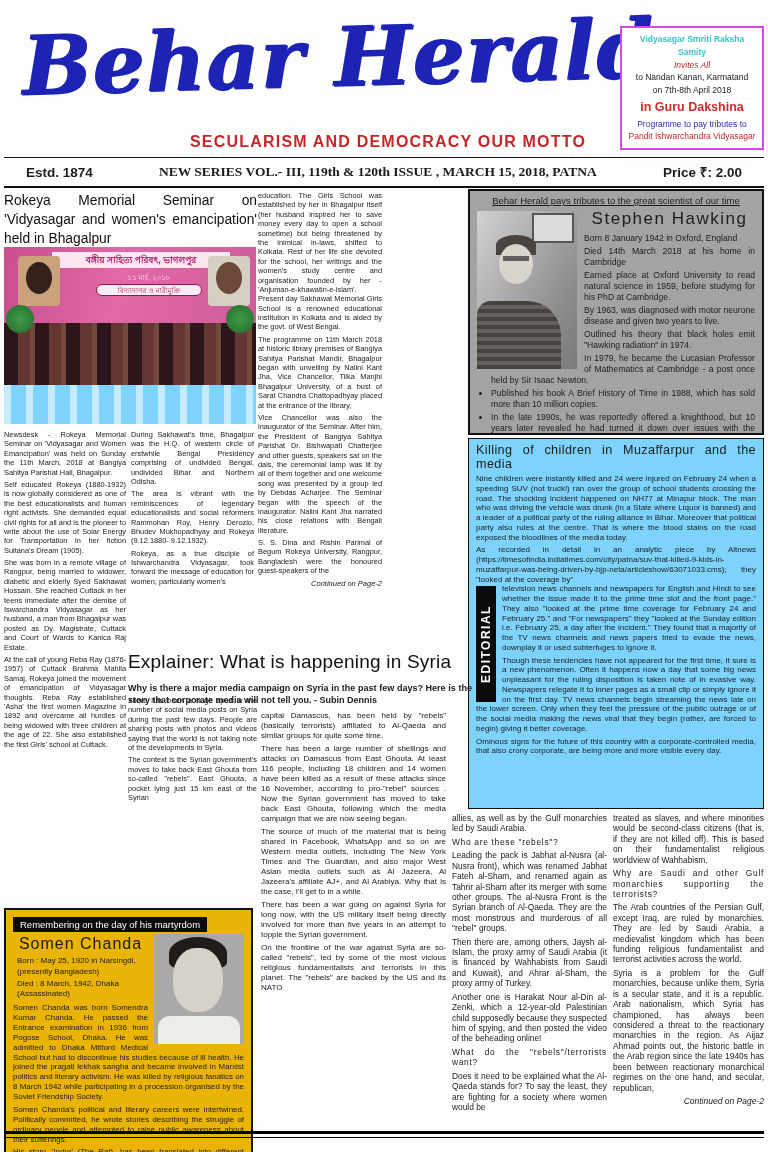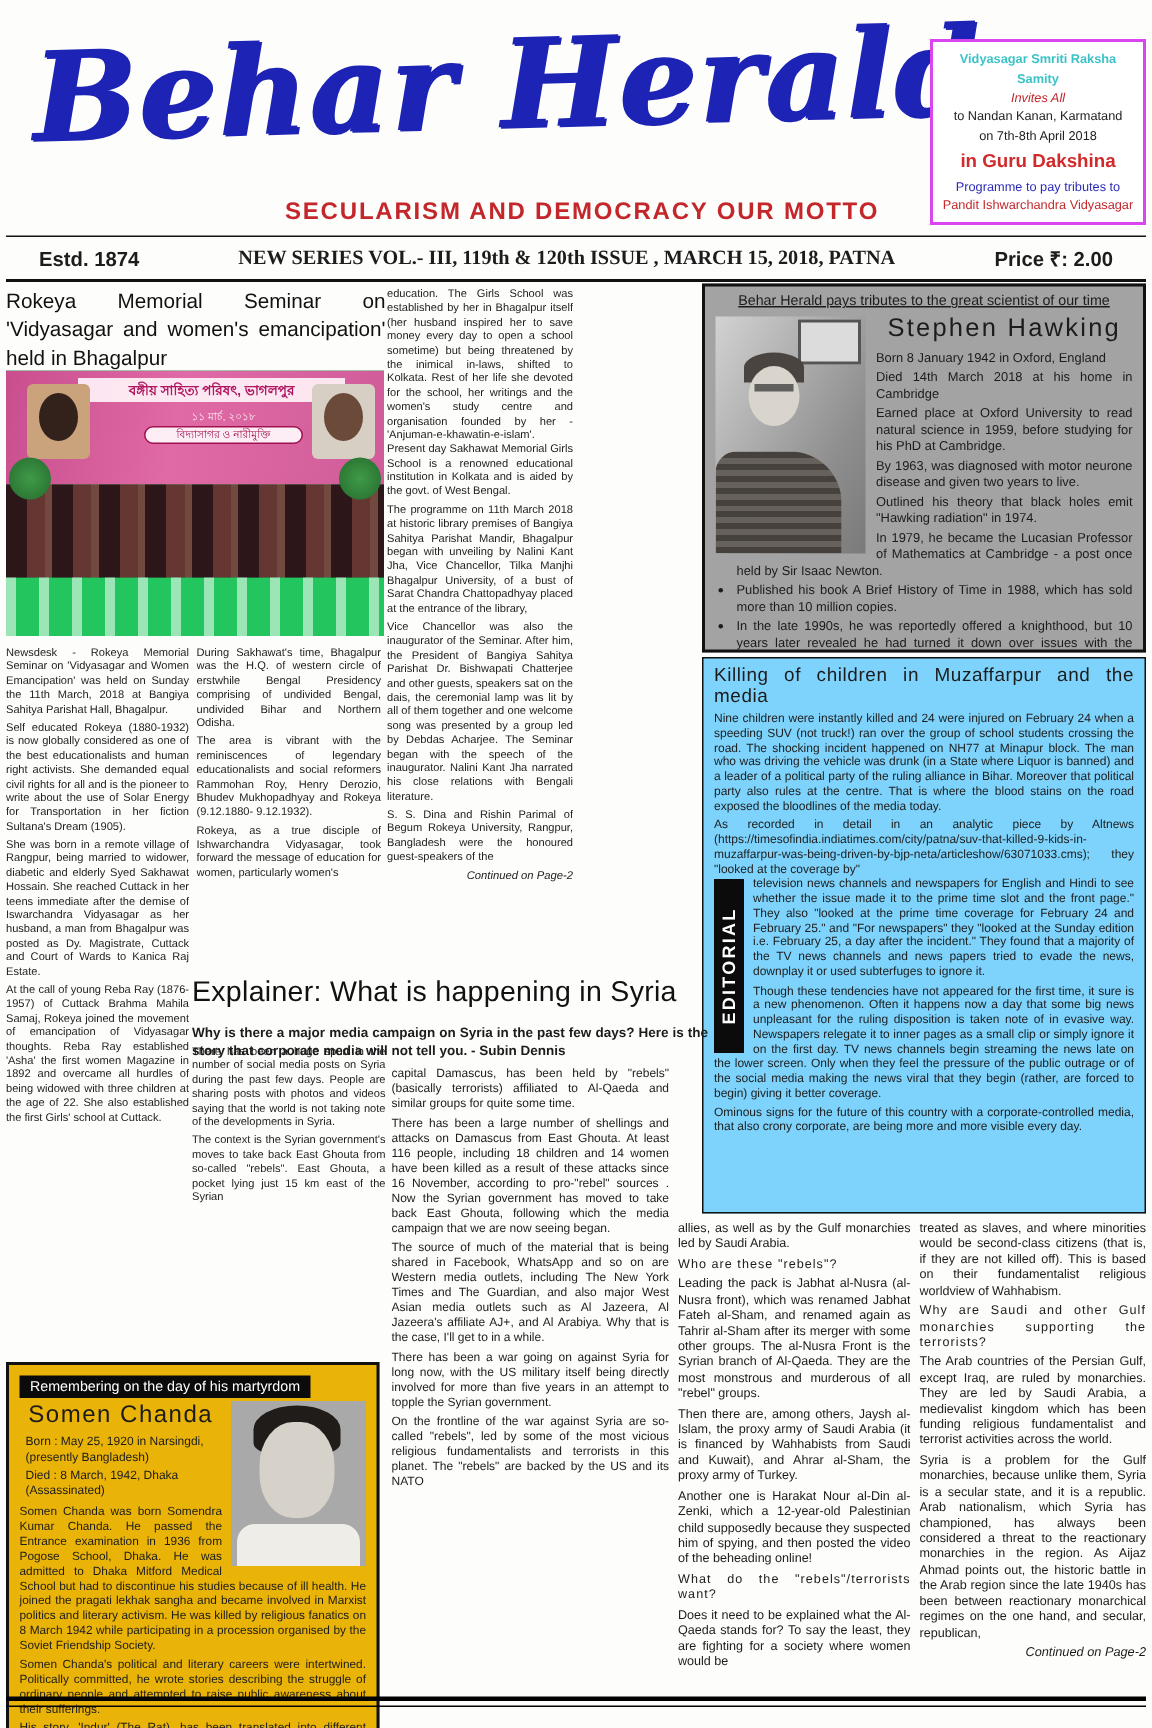--- a/index.html
+++ b/index.html
@@ -39,21 +39,21 @@
   .t74{font-size:7.4px;line-height:1.27;}
   .t80{font-size:8px;line-height:1.25;}
   .t84{font-size:8.4px;line-height:1.24;}
   .cont{font-style:italic;text-align:right;font-size:7.5px;margin-top:-1px;}
   .cont2{font-style:italic;text-align:right;font-size:8.5px;}
   .spread{letter-spacing:.7px;}
 
   
   .rok-headline{left:4px;top:191px;width:253px;font-size:13.8px;line-height:1.38;
     text-align:justify;color:#111;}
-  .rok-photo{left:4px;top:247px;width:252px;height:177px;background:#22c55e;overflow:hidden;}
+  .rok-photo{left:4px;top:247px;width:252px;height:177px;background:#7dd3fc;overflow:hidden;}
   .sp-banner{position:absolute;top:0;left:0;right:0;height:76px;
     background:linear-gradient(100deg,#c94e8e,#e06aa5 45%,#cf5c99);}
   .sp-btext1{position:absolute;top:5px;left:48px;right:26px;height:16px;
     background:rgba(255,241,247,.93);color:#b01560;font-weight:bold;font-size:9px;
     line-height:16px;text-align:center;overflow:hidden;}
   .sp-btext2{position:absolute;top:25px;left:90px;width:110px;color:#ffe9f3;
     font-size:7px;text-align:center;overflow:hidden;height:9px;}
   .sp-btext3{position:absolute;top:37px;left:92px;width:106px;height:12px;
     background:#fdeef5;border:1px solid #a11050;border-radius:6px;color:#a11050;
     font-size:7px;line-height:11px;text-align:center;overflow:hidden;}

